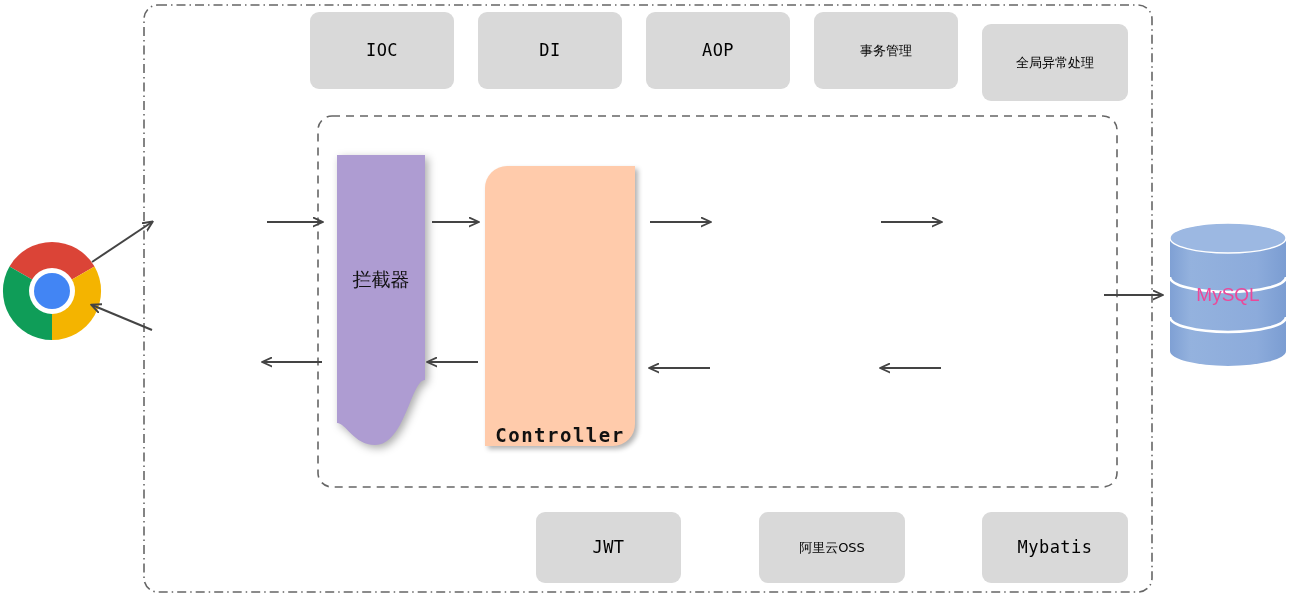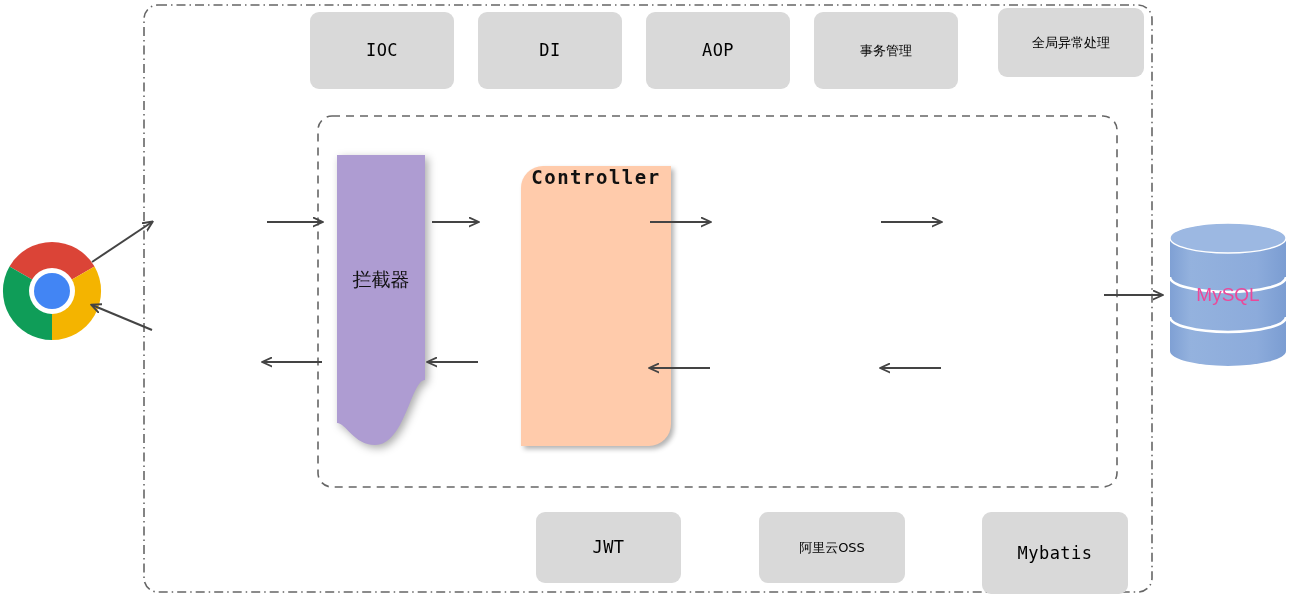--- a/index.html
+++ b/index.html
@@ -47,28 +47,27 @@
     white-space: pre-line;
   }
   .gray-box.mono { font-family: "DejaVu Sans Mono", "Liberation Mono", monospace; font-size: 17px; letter-spacing: .5px; }
   .gray-box.cjk  { font-family: "DejaVu Sans", "Liberation Sans", sans-serif; font-size: 13px; }
 
   
   .flow-box {
     border-radius: 22px 0 22px 0;
     box-shadow: 3px 3px 5px rgba(0,0,0,0.30);
     display: flex;
-    align-items: flex-start;
+    align-items: flex-end;
     justify-content: center;
     font-family: "DejaVu Sans Mono", "Liberation Mono", monospace;
     font-size: 19px;
     font-weight: bold;
     letter-spacing: 1.5px;
     color: #111;
-    margin-left: 36px;
   }
 
   
   .wave-shape { filter: drop-shadow(3px 3px 4px rgba(0,0,0,0.33)); }
   .wave-label {
     position: absolute;
     width: 100%;
     text-align: center;
     font-family: "DejaVu Sans", "Liberation Sans", sans-serif;
     font-size: 19px;
@@ -98,25 +97,25 @@
   </svg>
 
   <svg class="abs inner-container" width="801" height="373" viewBox="0 0 801 373">
     <rect x="1" y="1" width="799" height="371" rx="14" ry="14" fill="none" stroke="#666666" stroke-width="1.6" stroke-dasharray="8 6"></rect>
   </svg>
 
   <div class="abs gray-box mono" style="left:310px; top:12px; width:144px; height:77px;">IOC</div>
   <div class="abs gray-box mono" style="left:478px; top:12px; width:144px; height:77px;">DI</div>
   <div class="abs gray-box mono" style="left:646px; top:12px; width:144px; height:77px;">AOP</div>
   <div class="abs gray-box cjk" style="left:814px; top:12px; width:144px; height:77px;">事务管理</div>
-  <div class="abs gray-box cjk" style="left:982px; top:8px; width:146px; height:69px;margin-left:16px;">全局异常处理</div>
+  <div class="abs gray-box cjk" style="left:982px; top:24px; width:146px; height:77px;">全局异常处理</div>
 
   <div class="abs gray-box mono" style="left:536px; top:512px; width:145px; height:71px;">JWT</div>
   <div class="abs gray-box cjk" style="left:759px; top:512px; width:146px; height:71px;">阿里云OSS</div>
-  <div class="abs gray-box mono" style="left:982px; top:512px; width:146px; height:82px;">Mybatis</div>
+  <div class="abs gray-box mono" style="left:982px; top:512px; width:146px; height:71px;">Mybatis</div>
 
   <div class="abs" style="left:2px; top:241px; width:100px; height:100px;">
     <svg width="100" height="100" viewBox="0 0 100 100">
 
       <path d="M50 50 L7.5 25.5 A49 49 0 0 1 92.5 25.5 Z" fill="#DB4437"></path>
 
       <path d="M50 50 L92.5 25.5 A49 49 0 0 1 50 99 Z" fill="#F4B400"></path>
 
       <path d="M50 50 L50 99 A49 49 0 0 1 7.5 25.5 Z" fill="#0F9D58"></path>
       <circle cx="50" cy="50" r="23" fill="#ffffff"></circle>

